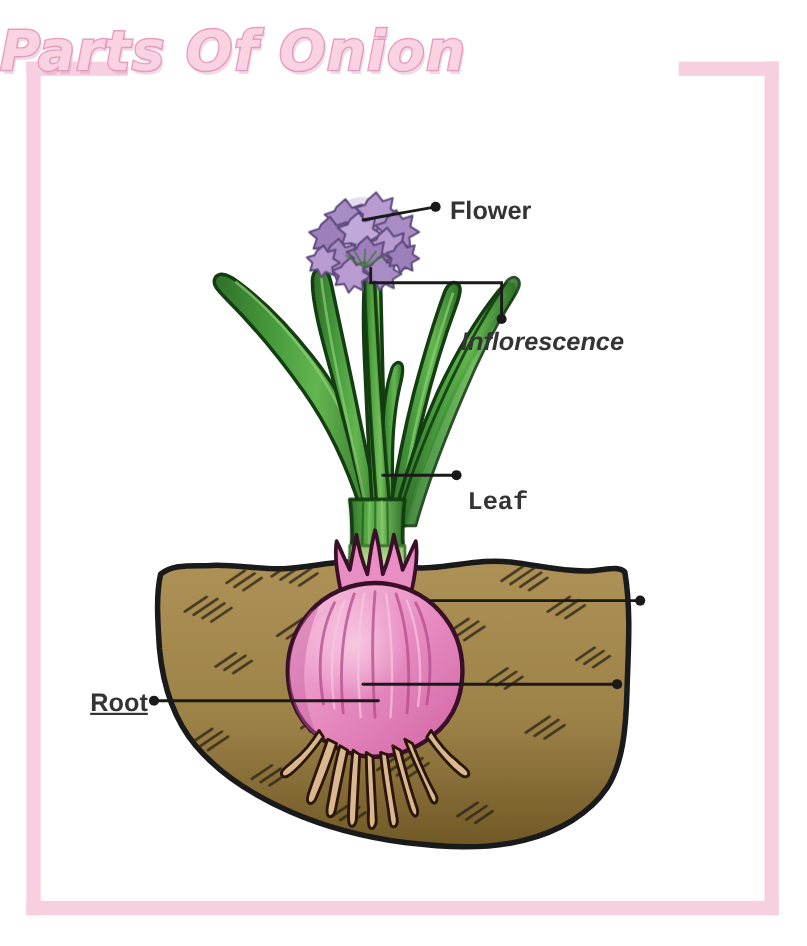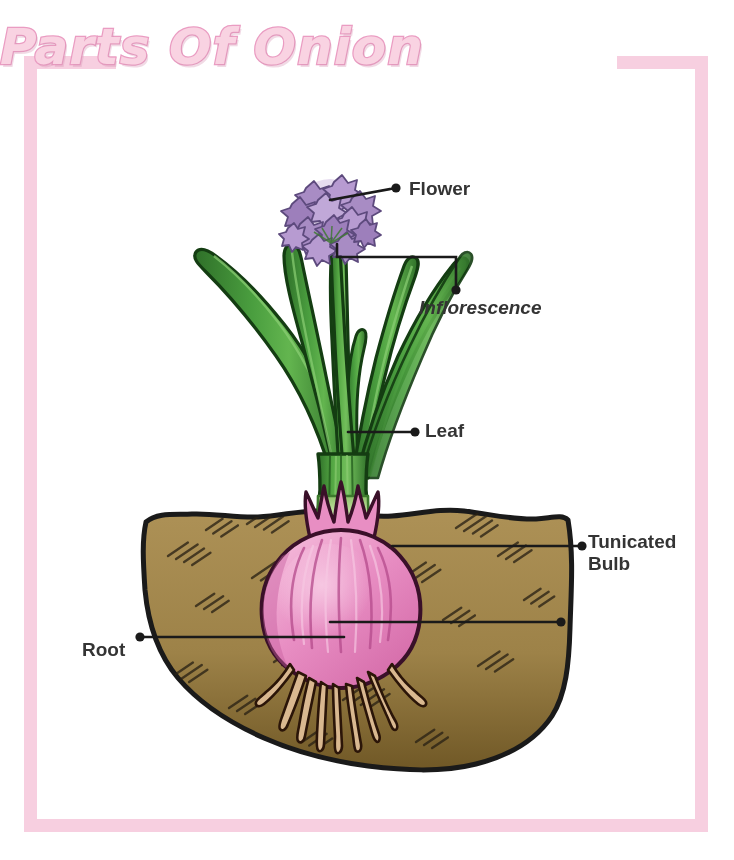--- a/index.html
+++ b/index.html
@@ -55,33 +55,33 @@
     left: 0;
     top: 0;
     width: 734px;
     height: 860px;
   }
 
   
   .callout {
     position: absolute;
     font-family: "Liberation Sans", sans-serif;
-    font-size: 19px;
+    font-size: 23px;
     font-weight: bold;
     color: #343434;
     line-height: 1.18;
     white-space: pre-line;
     user-select: none;
   }
   #label-flower        { left: 409px; top: 178px; }
   #label-inflorescence { left: 419px; top: 297px; font-style: italic; }
-  #label-leaf          { left: 425px; top: 420px; }
+  #label-leaf          { left: 425px; top: 444px; font-family: Liberation Mono, monospace; }
   #label-tunicated     { left: 588px; top: 531px; }
   #label-reduced       { left: 572px; top: 598px; }
-  #label-root          { left: 82px;  top: 639px; }
+  #label-root          { left: 82px;  top: 625px; text-decoration: underline; }
 </style>
 </head>
 <body>
 
 <div id="poster">
 
   <div class="frame-seg" id="frame-top-left"></div>
   <div class="frame-seg" id="frame-top-right"></div>
   <div class="frame-seg" id="frame-left"></div>
   <div class="frame-seg" id="frame-right"></div>
@@ -378,17 +378,15 @@
       <circle cx="415" cy="432" r="4.6"></circle>
       <circle cx="582" cy="546" r="4.6"></circle>
       <circle cx="561" cy="622" r="4.6"></circle>
       <circle cx="140" cy="637" r="4.6"></circle>
     </g>
   </svg>
 
   <div class="callout" id="label-flower">Flower</div>
   <div class="callout" id="label-inflorescence">Inflorescence</div>
   <div class="callout" id="label-leaf">Leaf</div>
-  <div class="callout" id="label-tunicated">Tunicated
-Bulb</div>
   <div class="callout" id="label-root">Root</div>
 
 </div>
 
 </body></html>

